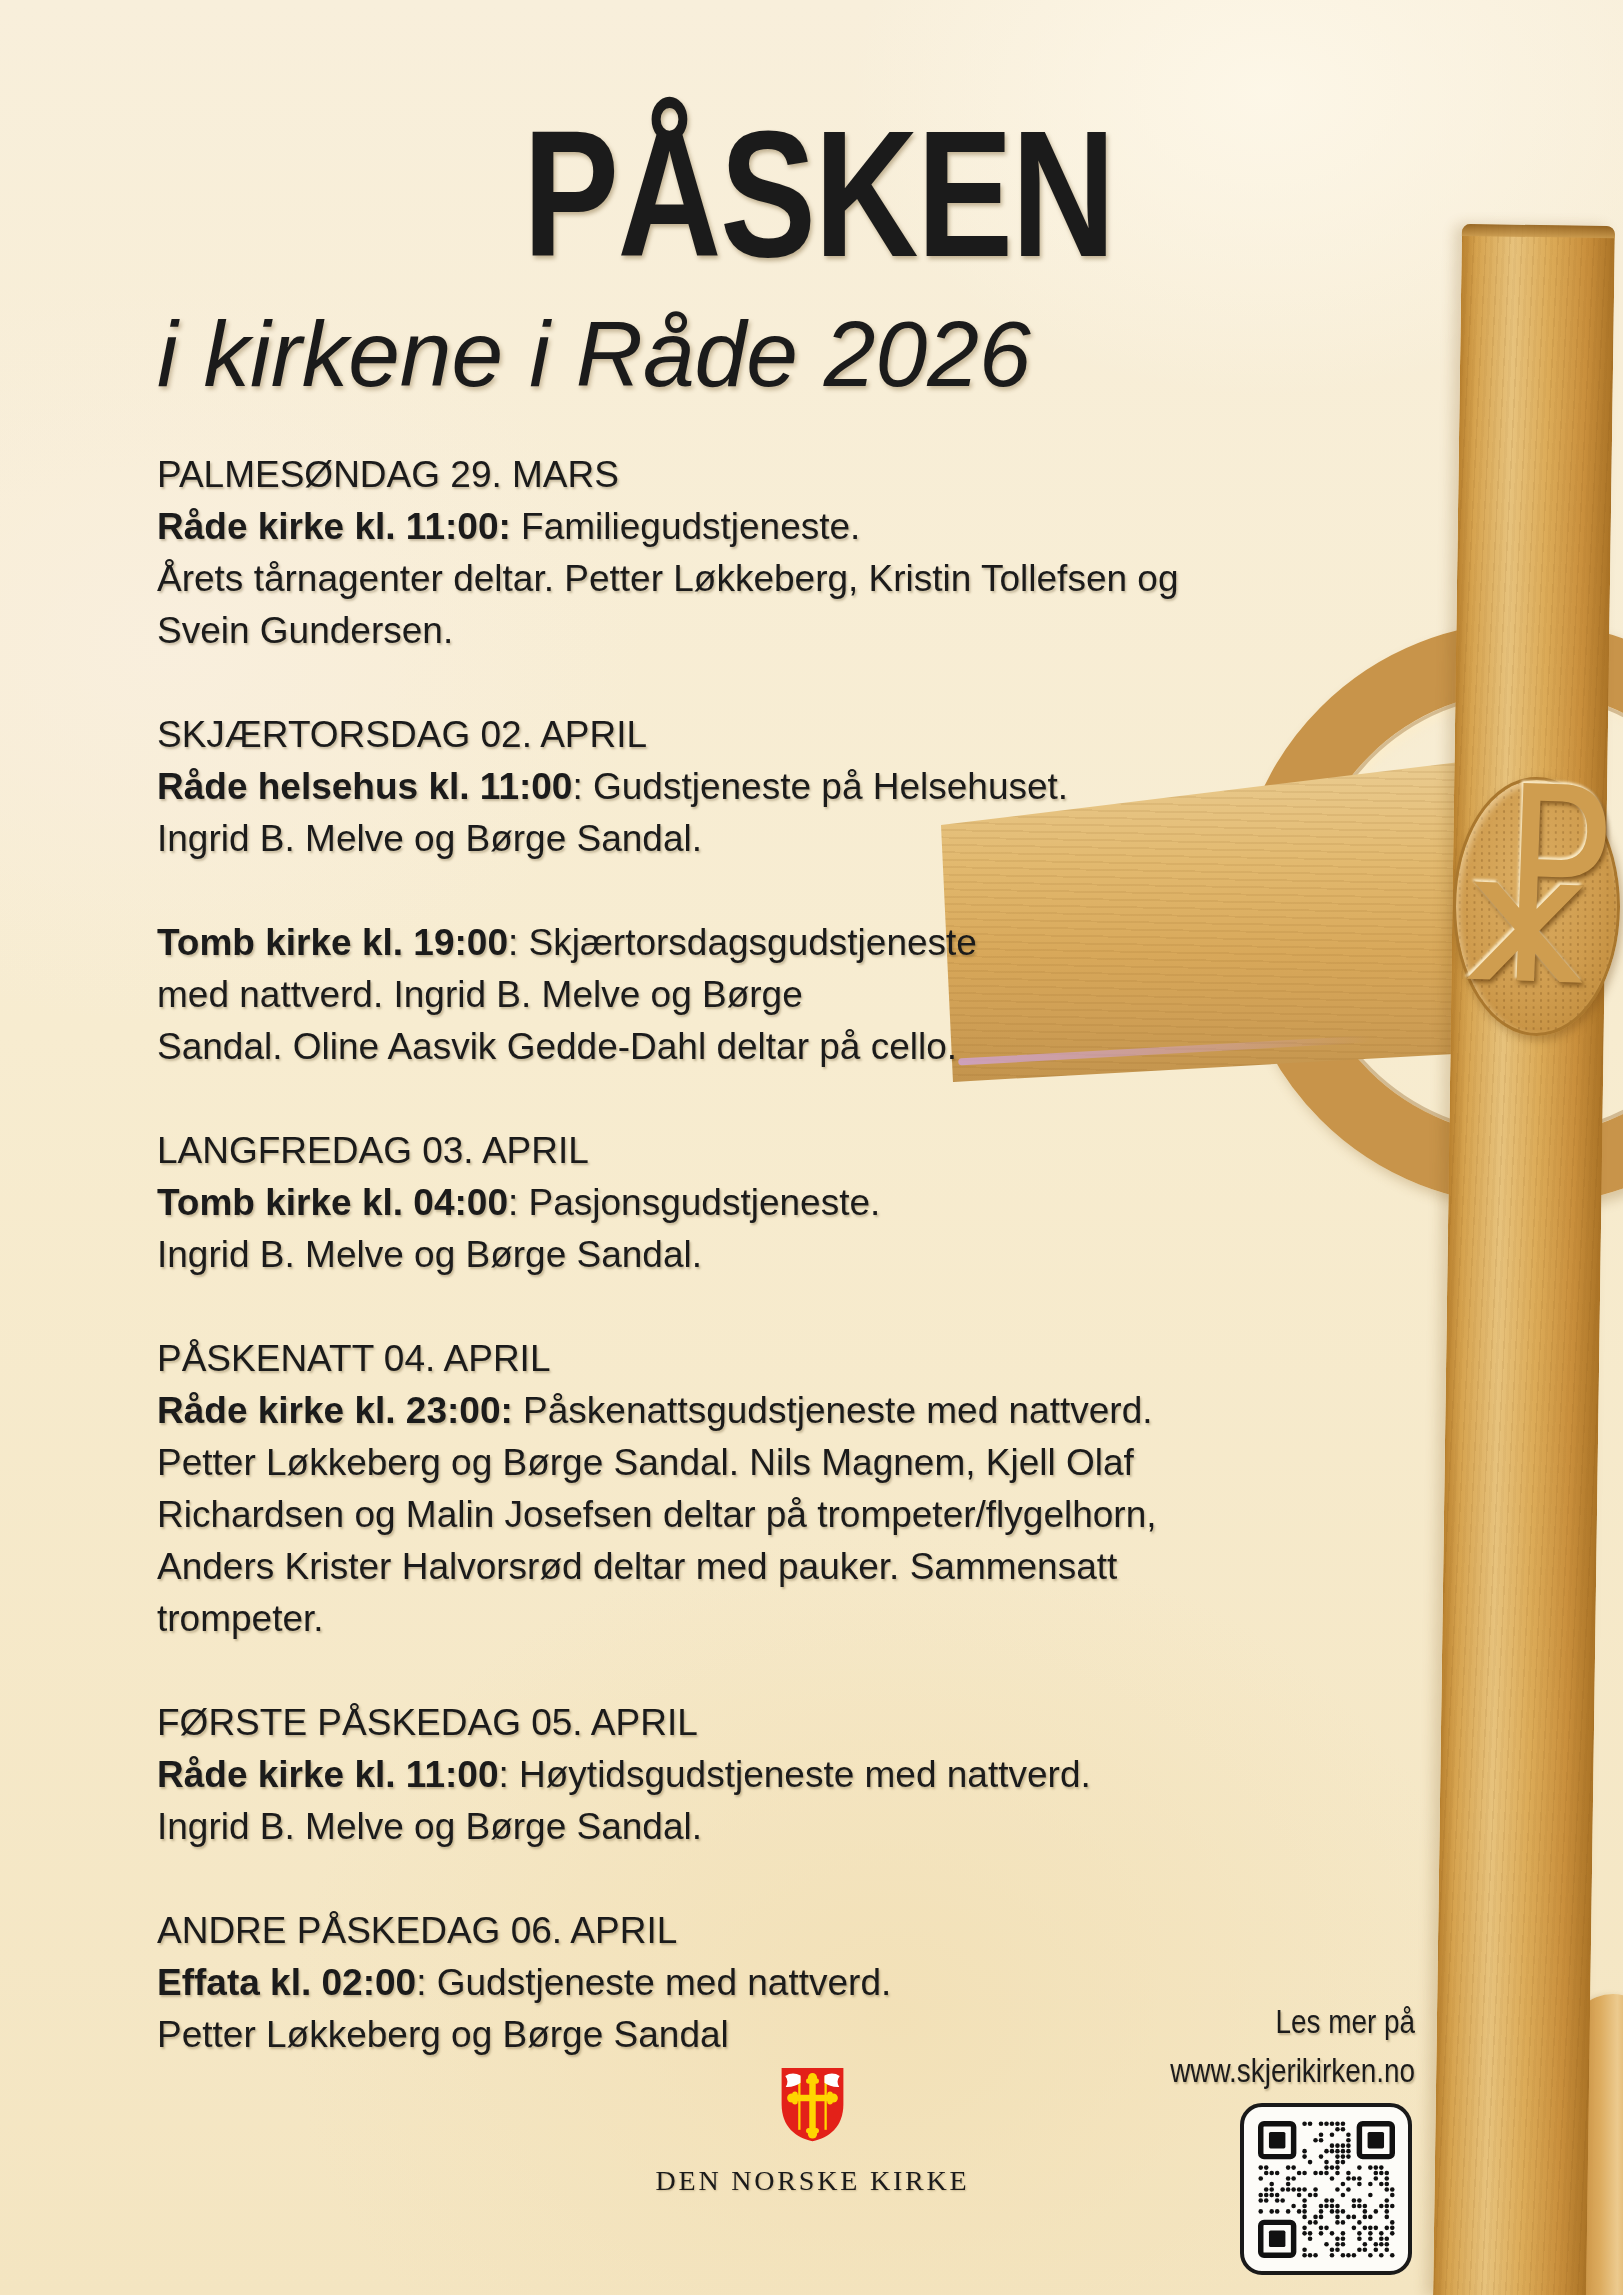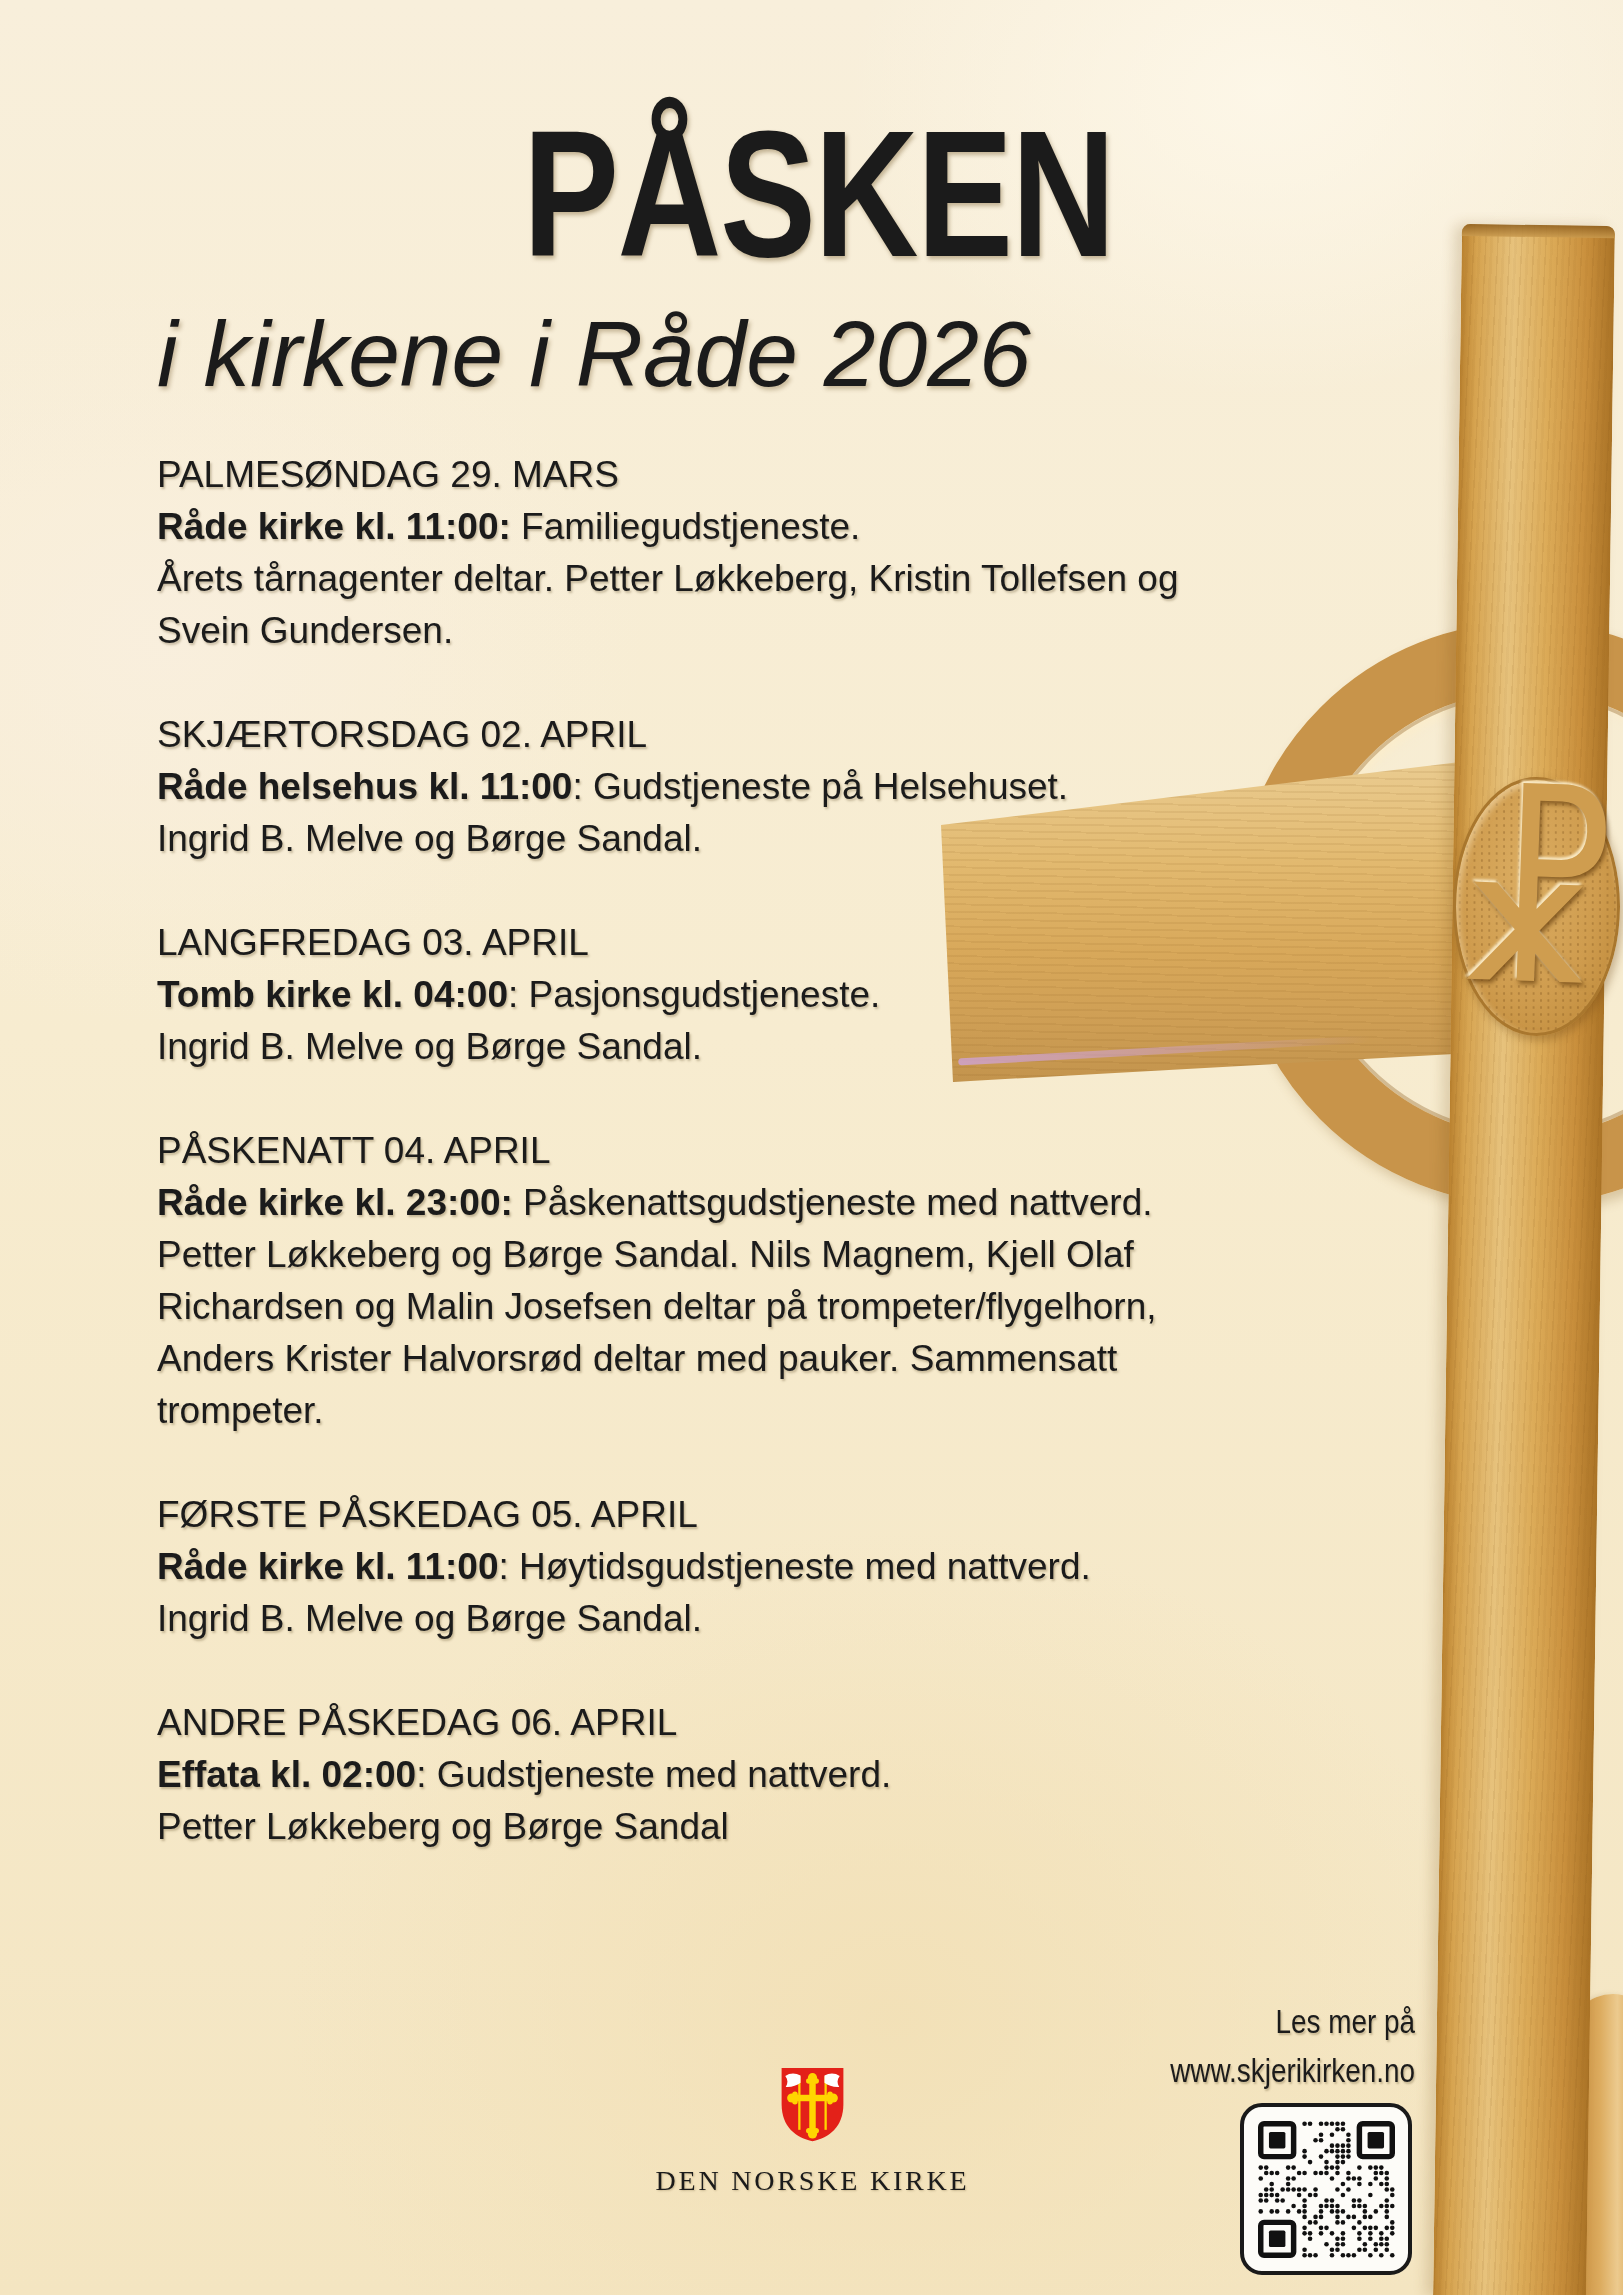--- a/index.html
+++ b/index.html
@@ -132,20 +132,26 @@
         <div>Årets tårnagenter deltar. Petter Løkkeberg, Kristin Tollefsen og</div>
         <div>Svein Gundersen.</div>
       </div>
 
       <div class="event">
         <div class="day">SKJÆRTORSDAG 02. APRIL</div>
         <div><span class="b">Råde helsehus kl. 11:00</span><span>: Gudstjeneste på Helsehuset.</span></div>
         <div>Ingrid B. Melve og Børge Sandal.</div>
       </div>
 
+      <div class="event">
+
+        <div><span class="b">Tomb kirke kl. 19:00</span><span>: Skjærtorsdagsgudstjeneste</span></div>
+        <div>med nattverd. Ingrid B. Melve og Børge</div>
+        <div>Sandal. Oline Aasvik Gedde-Dahl deltar på cello.</div>
+      </div>
 
       <div class="event">
         <div class="day">LANGFREDAG 03. APRIL</div>
         <div><span class="b">Tomb kirke kl. 04:00</span><span>: Pasjonsgudstjeneste.</span></div>
         <div>Ingrid B. Melve og Børge Sandal.</div>
       </div>
 
       <div class="event">
         <div class="day">PÅSKENATT 04. APRIL</div>
         <div><span class="b">Råde kirke kl. 23:00:</span><span> Påskenattsgudstjeneste med nattverd.</span></div>

